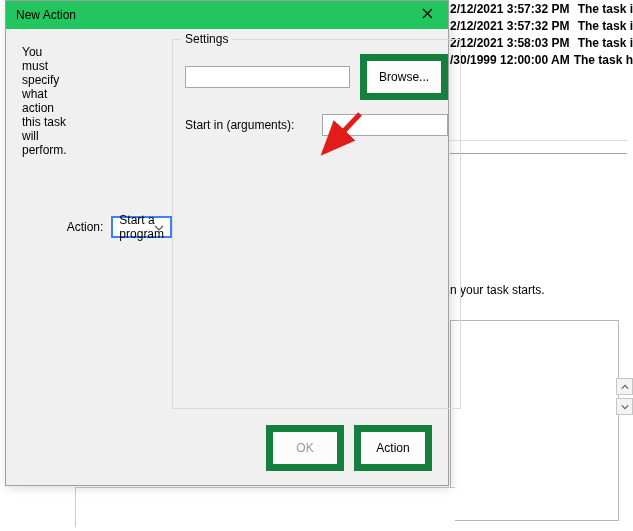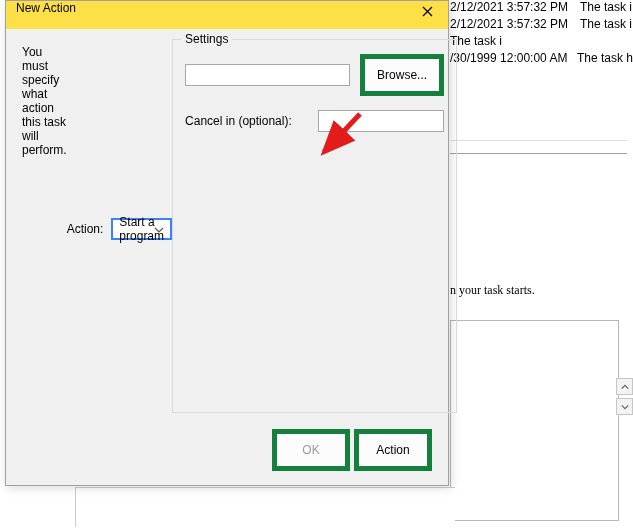--- a/index.html
+++ b/index.html
@@ -19,30 +19,30 @@
     }
     .bg-rows {
       position: absolute;
       top: 0; left: 450px; right: 0;
       font-size: 12px;
       color: #000;
     }
     .bg-row {
       display: flex;
       height: 17px;
-      align-items: flex-start;
+      align-items: center;
       white-space: nowrap;
+      font-weight: bold;
     }
     .bg-row .date { width: 130px; }
     .bg-row .desc { }
     .bg-mid-text {
       position: absolute;
       top: 283px; left: 450px;
       font-size: 12px;
-      font-family: Liberation Serif, serif;
     }
     .bg-lower-box {
       position: absolute;
       top: 320px; left: 450px; right: 14px; bottom: 10px;
       border: 1px solid #b7b7b7;
       background: #fff;
     }
     .bg-lines {
       position: absolute;
       top: 140px; left: 450px; right: 6px;
@@ -79,23 +79,23 @@
       width: 444px; height: 486px;
       background: #f0f0f0;
       border: 1px solid #a0a0a0;
       box-shadow: 2px 2px 10px rgba(0,0,0,0.15);
       display: flex;
       flex-direction: column;
     }
     .titlebar {
       height: 28px;
       display: flex;
-      align-items: flex-start;
+      align-items: center;
       padding: 0 6px 0 10px;
-      background: #fde047;
+      background: #22c55e;
     }
     .titlebar .title {
       flex: 1;
       font-size: 12px;
     }
     .close-btn {
       width: 30px; height: 24px;
       display: flex; align-items: center; justify-content: center;
       cursor: pointer;
     }
@@ -175,21 +175,21 @@
       padding: 0 4px;
       font-size: 12px;
     }
     .txt.big { flex: 1; }
     .txt.small { width: 126px; }
     .btn {
       height: 23px;
       min-width: 78px;
       padding: 16px 12px;
       background: #fcfcfc;
-      border: 5px solid #15803d;
+      border: 7px solid #15803d;
       font-size: 12px;
       cursor: pointer;
       display: inline-flex;
       align-items: center;
       justify-content: center;
     }
     .btn.disabled {
       color: #9a9a9a;
       cursor: default;
     }
@@ -198,21 +198,21 @@
       display: flex;
       align-items: center;
       justify-content: space-between;
       margin-bottom: 10px;
     }
     .opt-row .lbl { font-size: 12px; }
 
     .dlg-footer {
       display: flex;
       justify-content: flex-end;
-      gap: 4px;
+      gap: 10px;
       padding: 10px 16px 14px 16px;
     }
 
     .arrow {
       position: absolute;
       top: 106px; left: 310px;
       width: 60px; height: 60px;
       pointer-events: none;
       z-index: 50;
     }
@@ -226,20 +226,21 @@
   <div class="bg-rows">
     <div class="bg-row">
       <span class="date">2/12/2021 3:57:32 PM</span>
       <span class="desc">The task i</span>
     </div>
     <div class="bg-row">
       <span class="date">2/12/2021 3:57:32 PM</span>
       <span class="desc">The task i</span>
     </div>
     <div class="bg-row">
+      <span class="date">2/12/2021 3:58:03 PM</span>
       <span class="desc">The task i</span>
     </div>
     <div class="bg-row">
       <span class="date">/30/1999 12:00:00 AM</span>
       <span class="desc">The task h</span>
     </div>
   </div>
 
   <div class="bg-lines"></div>
 
@@ -294,21 +295,21 @@
     <div class="fieldset">
       <span class="legend">Settings</span>
 
       <div class="hstack">
         <input class="txt big" type="text" value="" style="">
         <button class="btn">Browse...</button>
       </div>
 
 
       <div class="opt-row">
-        <span class="lbl">Cancel in (optional):</span>
+        <span class="lbl">Start in (arguments):</span>
         <input class="txt small" type="text" value="" style="">
       </div>
     </div>
   </div>
 
   <div class="dlg-footer">
     <button class="btn disabled">OK</button>
     <button class="btn">Action</button>
   </div>
 </div>

